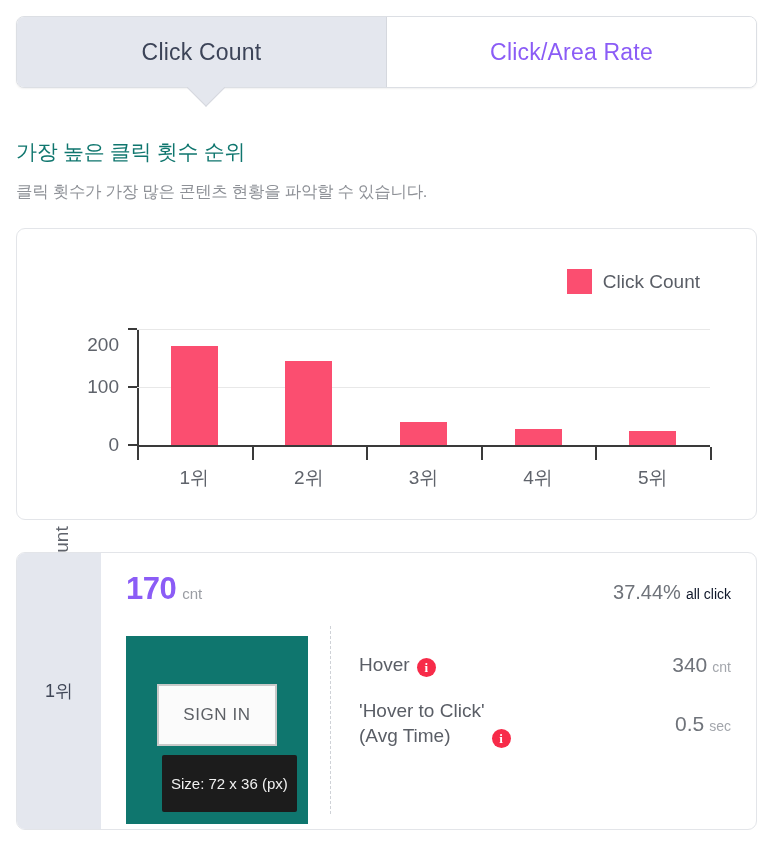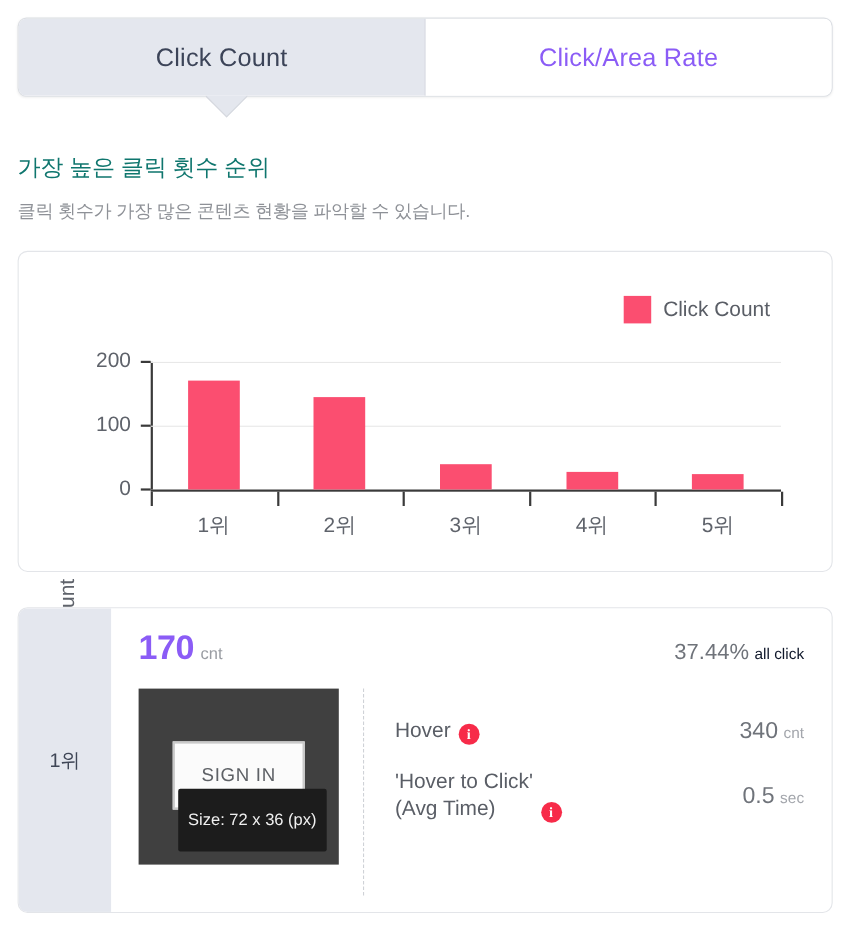--- a/index.html
+++ b/index.html
@@ -276,24 +276,24 @@
   }
   .pct-unit {
     font-size: 14px;
     color: #0f172a;
     margin-left: 5px;
   }
 
   .thumb {
     position: absolute;
     left: 25px;
-    top: 73px;
+    top: 83px;
     width: 182px;
-    height: 160px;
-    background: #404040;
+    height: 188px;
+    background: #0f766e;
     overflow: hidden;
   }
   .thumb-btn {
     position: absolute;
     left: 31px;
     top: 48px;
     width: 120px;
     height: 62px;
     background: #fbfbfb;
     border: 2px solid #c9c9c9;
@@ -411,21 +411,21 @@
       <div id="grid-layer">
           <div class="gridline" style="top: 58px;"></div>
           <div class="gridline" style="top: 0px;"></div>
         </div>
       <div id="ytick-layer">
           <div class="ytick-mark" style="top: 116px;"></div>
           <div class="ylabel-txt" style="top: 116px; right: 591px;">0</div>
           <div class="ytick-mark" style="top: 58px;"></div>
           <div class="ylabel-txt" style="top: 58px; right: 591px;">100</div>
           <div class="ytick-mark" style="top: 0px;"></div>
-          <div class="ylabel-txt" style="top: 0px; right: 591px;">200</div>
+          <div class="ylabel-txt" style="top: 16px; right: 591px;">200</div>
         </div>
       <div class="bars" id="bars-layer">
           <div class="bar-cell">
             <div class="bar" title="1위: 170" style="height: 98.6px; background: rgb(251, 78, 112);"></div>
           </div>
           <div class="bar-cell">
             <div class="bar" title="2위: 145" style="height: 84.1px; background: rgb(251, 78, 112);"></div>
           </div>
           <div class="bar-cell">
             <div class="bar" title="3위: 40" style="height: 23.2px; background: rgb(251, 78, 112);"></div>

